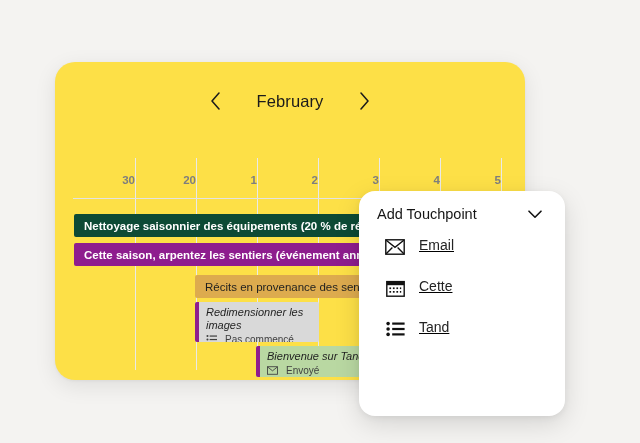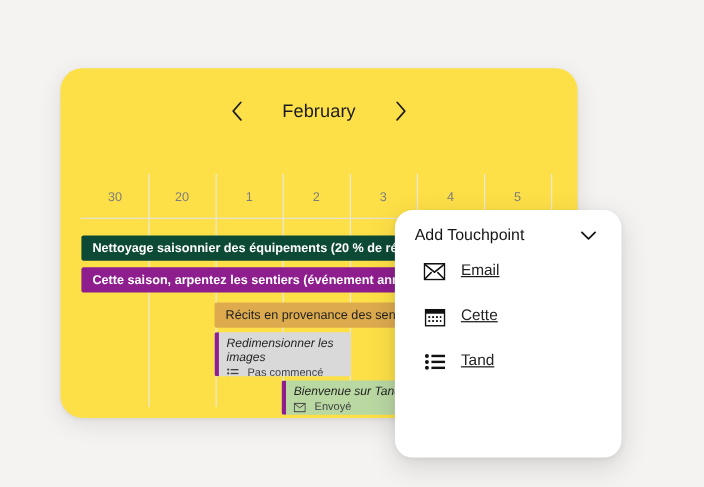--- a/index.html
+++ b/index.html
@@ -77,23 +77,24 @@
     position: absolute;
     left: 0;
     top: 0;
     width: 470px;
     height: 36px;
   }
   .day-number {
     position: absolute;
     top: 16px;
     width: 61px;
-    text-align: center;
+    text-align: right;
     font-size: 11.5px;
     color: #7e7e7e;
+    font-weight: bold;
   }
   #day-underline {
     position: absolute;
     left: 18px;
     top: 40px;
     width: 437px;
     height: 1px;
     background: #e3e3e3;
   }
 

